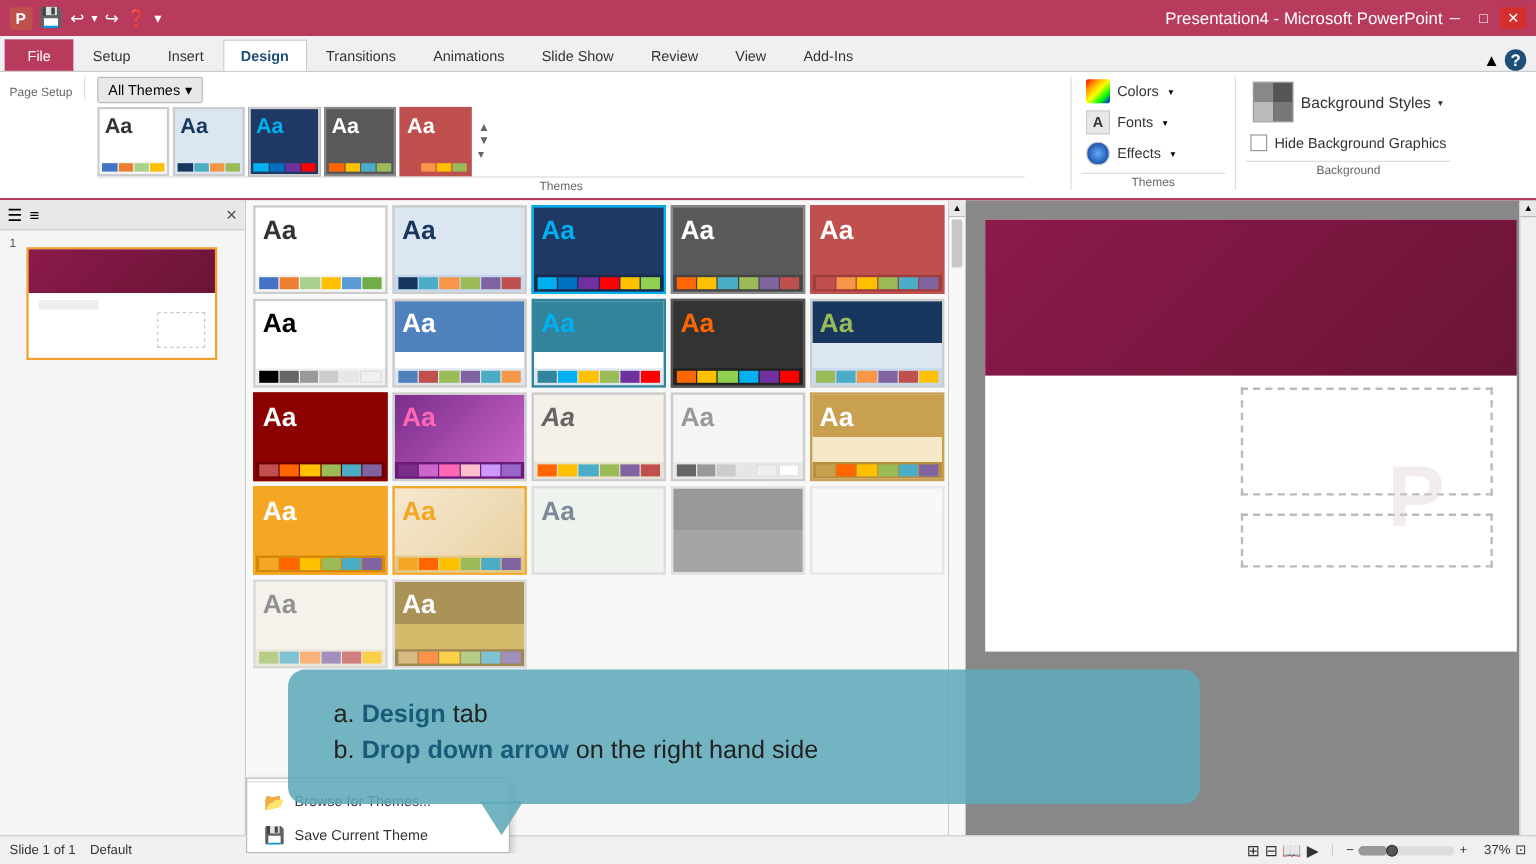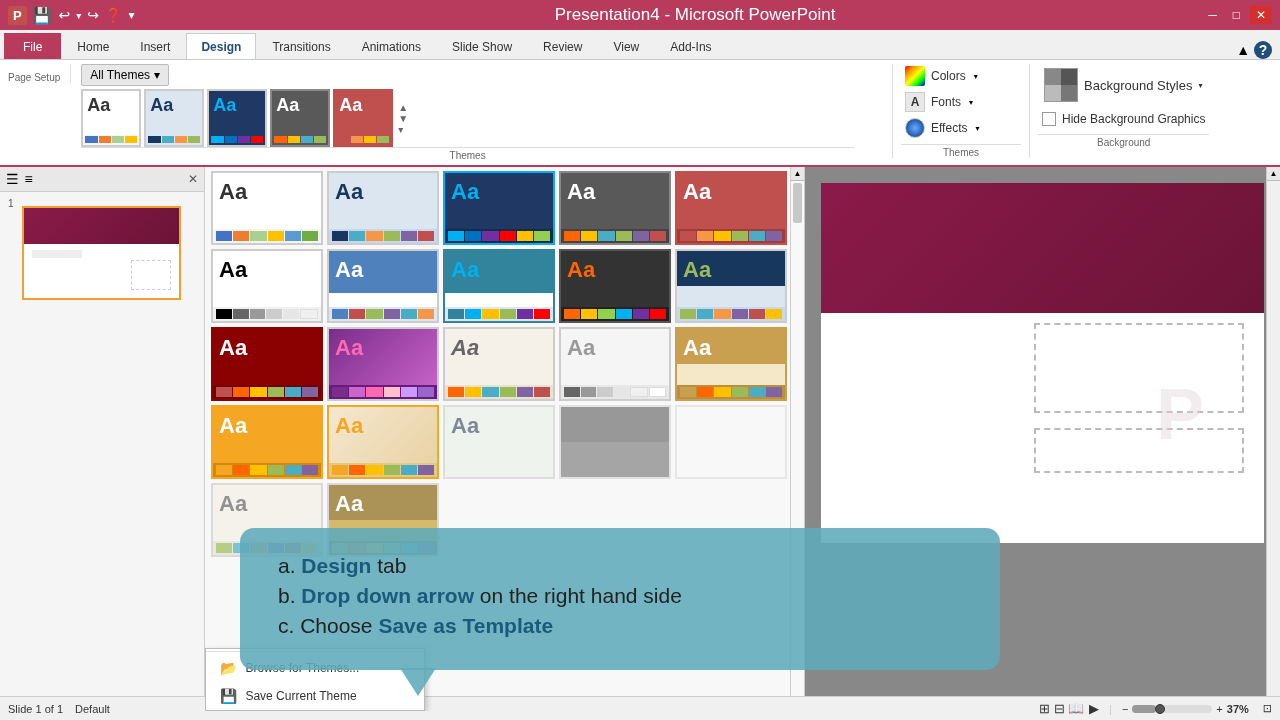--- a/index.html
+++ b/index.html
@@ -1,20 +1,20 @@
 <!DOCTYPE html>
 <html><head>
   <meta charset="utf-8">
   <style>
     * { margin: 0; padding: 0; box-sizing: border-box; }
     body { font-family: 'Segoe UI', Arial, sans-serif; font-size: 12px; background: #f0f0f0; width: 1280px; height: 720px; overflow: hidden; user-select: none; }
 
     
     .title-bar { background: #b83b5e; height: 30px; display: flex; align-items: center; justify-content: space-between; padding: 0 8px; color: white; font-size: 12px; }
-    .title-bar-title { flex: 1; text-align: center; font-size: 17px; }
+    .title-bar-title { flex: 1; text-align: right; font-size: 14px; }
     .title-bar-controls { display: flex; gap: 4px; }
     .win-btn { background: none; border: none; color: white; font-size: 12px; cursor: pointer; padding: 2px 6px; }
     .ribbon-tabs { display: flex; background: #f0f0f0; padding-left: 4px; height: 30px; align-items: flex-end; border-bottom: 1px solid #ccc; }
     .ribbon-tab { padding: 4px 14px; font-size: 12px; cursor: pointer; border: 1px solid transparent; border-bottom: none; margin-right: 1px; color: #333; height: 26px; display: flex; align-items: center; }
     .ribbon-tab.active { background: white; border-color: #ccc; border-bottom-color: white; color: #1f4e79; font-weight: bold; position: relative; z-index: 1; }
     .ribbon-tab.file-tab { background: #b83b5e; color: white; border-color: #b83b5e; padding: 4px 18px; }
 
     .ribbon-content { background: white; padding: 4px 8px; display: flex; align-items: flex-start; gap: 10px; min-height: 86px; border-bottom: 2px solid #b83b5e; }
 
     
@@ -60,21 +60,21 @@
   <div class="title-bar-title">Presentation4 - Microsoft PowerPoint</div>
   <div class="title-bar-controls">
     <button class="win-btn">─</button>
     <button class="win-btn">□</button>
     <button class="win-btn" style="background:#d32f2f;">✕</button>
   </div>
 </div>
 
 <div class="ribbon-tabs">
   <div class="ribbon-tab file-tab">File</div>
-  <div class="ribbon-tab">Home</div>
+  <div class="ribbon-tab">Setup</div>
   <div class="ribbon-tab">Insert</div>
   <div class="ribbon-tab active">Design</div>
   <div class="ribbon-tab">Transitions</div>
   <div class="ribbon-tab">Animations</div>
   <div class="ribbon-tab">Slide Show</div>
   <div class="ribbon-tab">Review</div>
   <div class="ribbon-tab">View</div>
   <div class="ribbon-tab">Add-Ins</div>
   <div style="margin-left:auto;display:flex;align-items:center;gap:4px;padding-right:8px;">
     <span style="font-size:14px;cursor:pointer;">▲</span>
@@ -496,23 +496,20 @@
   </div>
 </div>
 
 <div style="position:absolute;bottom:50px;left:240px;width:760px;background:rgba(95,170,185,0.88);border-radius:14px;padding:26px 38px;font-size:21px;color:#222;z-index:100;">
   <div class="tooltip-line">
     <span>a. </span><span style="font-weight:bold;color:#1a5a7a;">Design</span><span> tab</span>
   </div>
   <div class="tooltip-line">
     <span>b. </span><span style="font-weight:bold;color:#1a5a7a;">Drop down arrow</span><span> on the right hand side</span>
   </div>
-  <div class="tooltip-line">
-    <span>c. Choose </span><span style="font-weight:bold;color:#1a5a7a;">Save as Template</span>
-  </div>
 
   <div style="position:absolute;bottom:-26px;left:160px;width:0;height:0;border-left:18px solid transparent;border-right:18px solid transparent;border-top:28px solid rgba(95,170,185,0.88);"></div>
 </div>
 
 <div style="position:absolute;bottom:0;left:0;right:0;height:24px;background:#f0f0f0;border-top:1px solid #ccc;display:flex;align-items:center;justify-content:space-between;padding:0 8px;font-size:11px;color:#333;z-index:10;">
   <div style="display:flex;gap:12px;">
     <span>Slide 1 of 1</span>
     <span>Default</span>
   </div>
   <div style="display:flex;align-items:center;gap:4px;">
@@ -520,16 +517,16 @@
     <span style="cursor:pointer;font-size:13px;">⊟</span>
     <span style="cursor:pointer;font-size:13px;">📖</span>
     <span style="cursor:pointer;font-size:13px;">▶</span>
     <span style="margin:0 6px;color:#ccc;">|</span>
     <span style="cursor:pointer;">−</span>
     <div style="width:80px;height:8px;background:#ddd;border-radius:4px;position:relative;cursor:pointer;">
       <div style="width:30%;height:100%;background:#999;border-radius:4px;"></div>
       <div style="width:10px;height:10px;background:#555;border-radius:50%;position:absolute;top:-1px;left:28%;border:1px solid #333;"></div>
     </div>
     <span style="cursor:pointer;">+</span>
-    <span style="min-width:32px;font-weight:bold;">37%</span>
+    <span style="min-width:32px;text-align:right;">37%</span>
     <span style="cursor:pointer;">⊡</span>
   </div>
 </div>
 
 </body></html>

